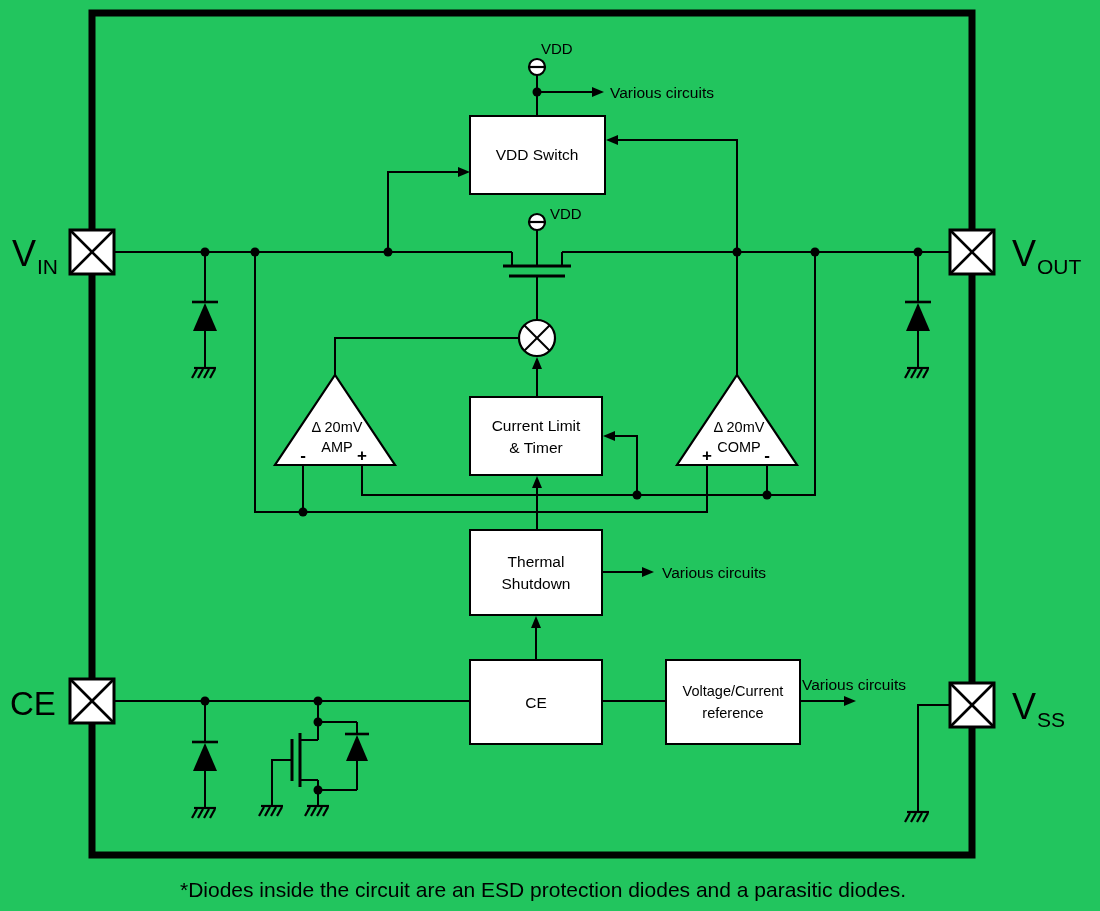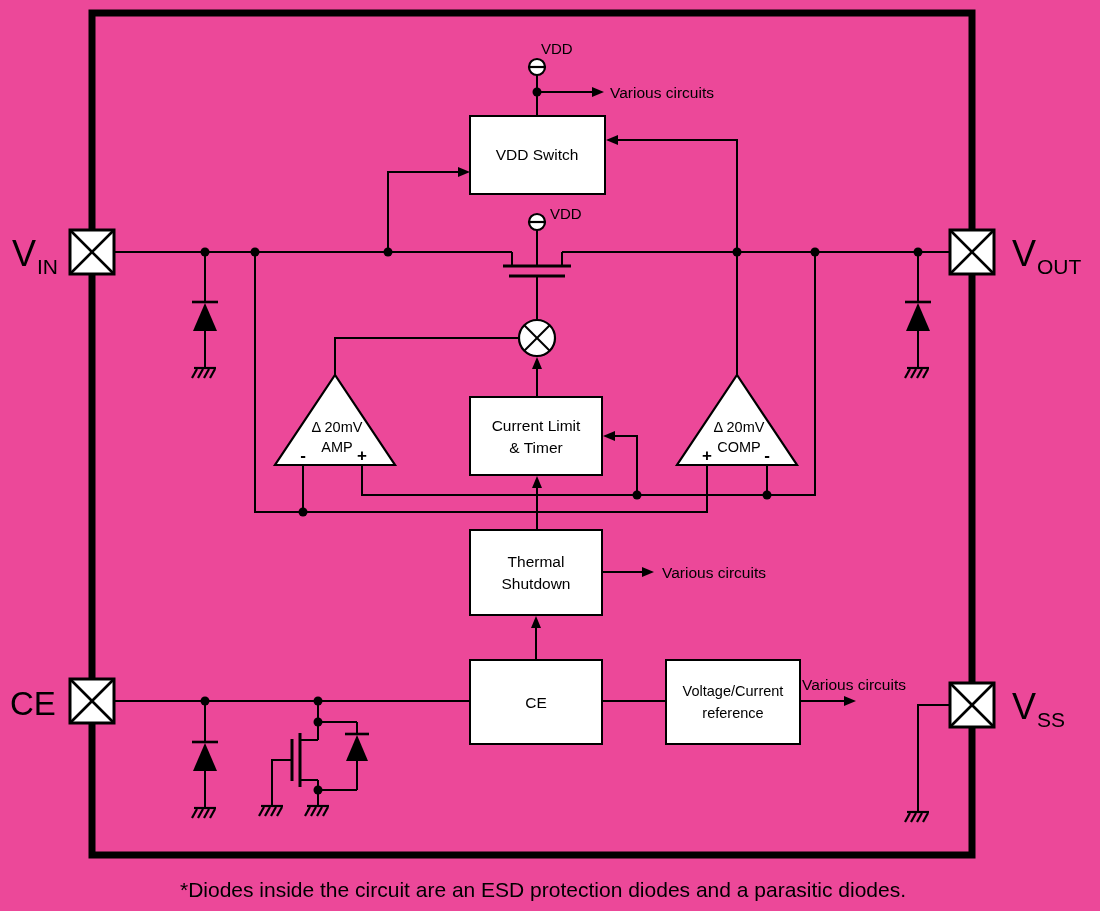--- a/index.html
+++ b/index.html
@@ -1,16 +1,16 @@
 <!DOCTYPE html>
 <html><head>
 <meta charset="utf-8">
 <style>
   html,body{margin:0;padding:0;background:#ffffff;}
-  .stage{width:1100px;height:911px;position:relative;background:#ec4899;overflow:hidden;}
+  .stage{width:1100px;height:911px;position:relative;background:#22c55e;overflow:hidden;}
   svg{display:block;}
   text{font-family:"Liberation Sans","DejaVu Sans",sans-serif;fill:#000;}
   .wire{stroke:#000;stroke-width:2;fill:none;}
   .pinbox{fill:#fff;stroke:#000;stroke-width:3;}
   .pinx{stroke:#000;stroke-width:2.6;}
   .box{fill:#fff;stroke:#000;stroke-width:2;}
   .blocktext{font-size:15.5px;}
   .smalltext{font-size:14.5px;}
   .dot circle{fill:#000;}
   .arrow polygon{fill:#000;stroke:none;}

